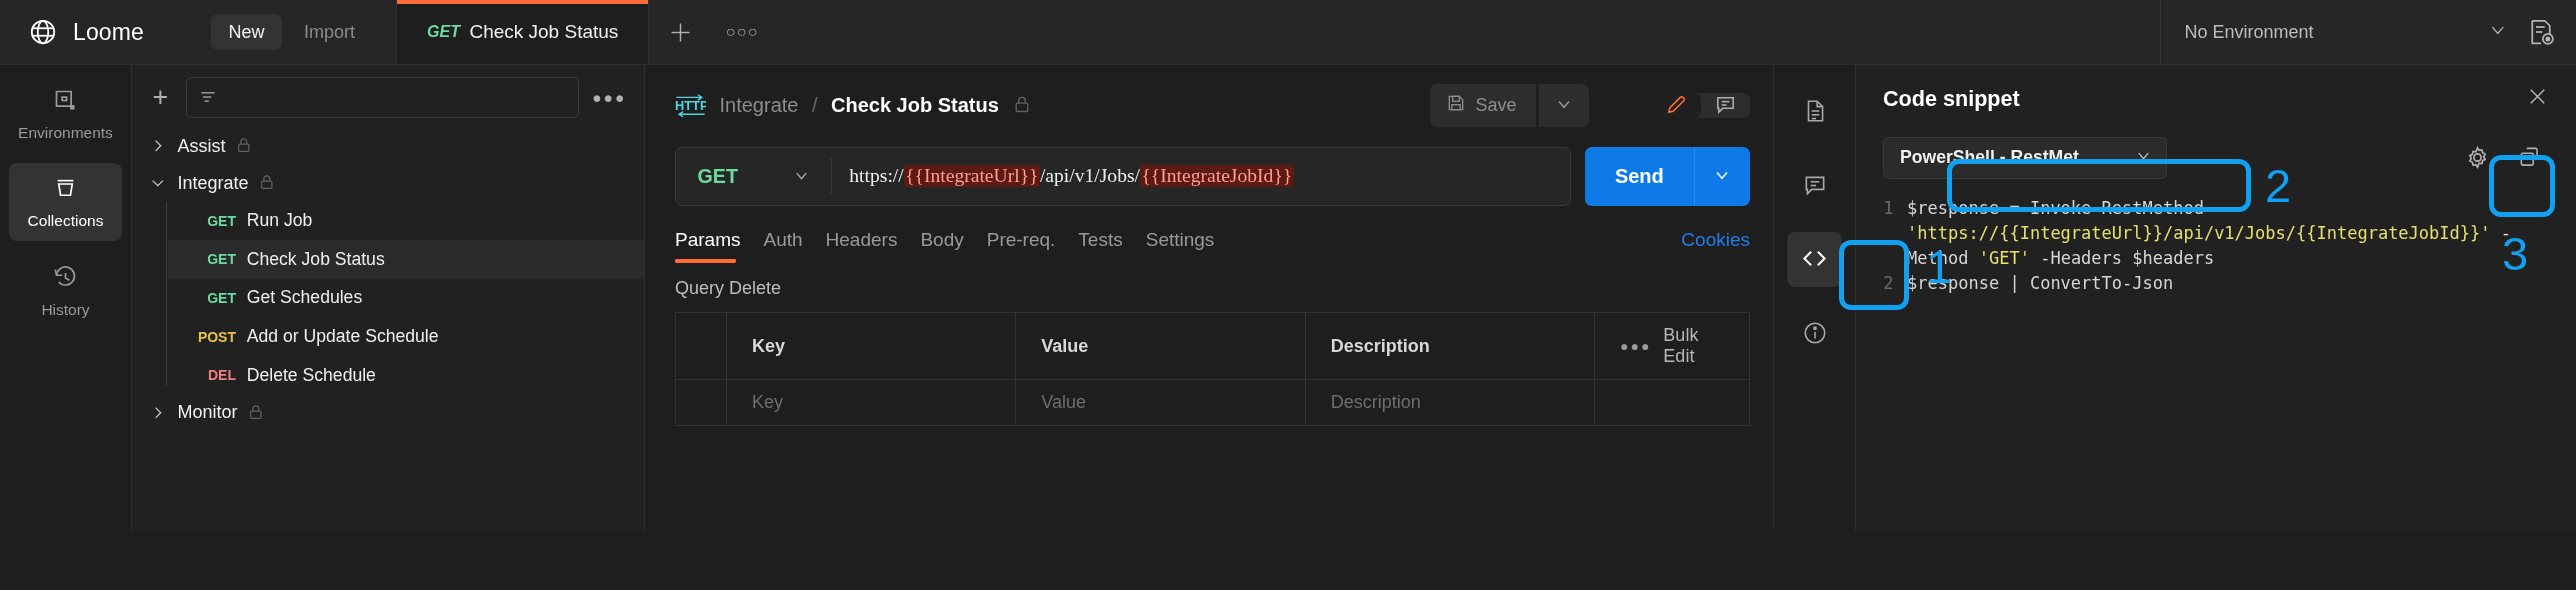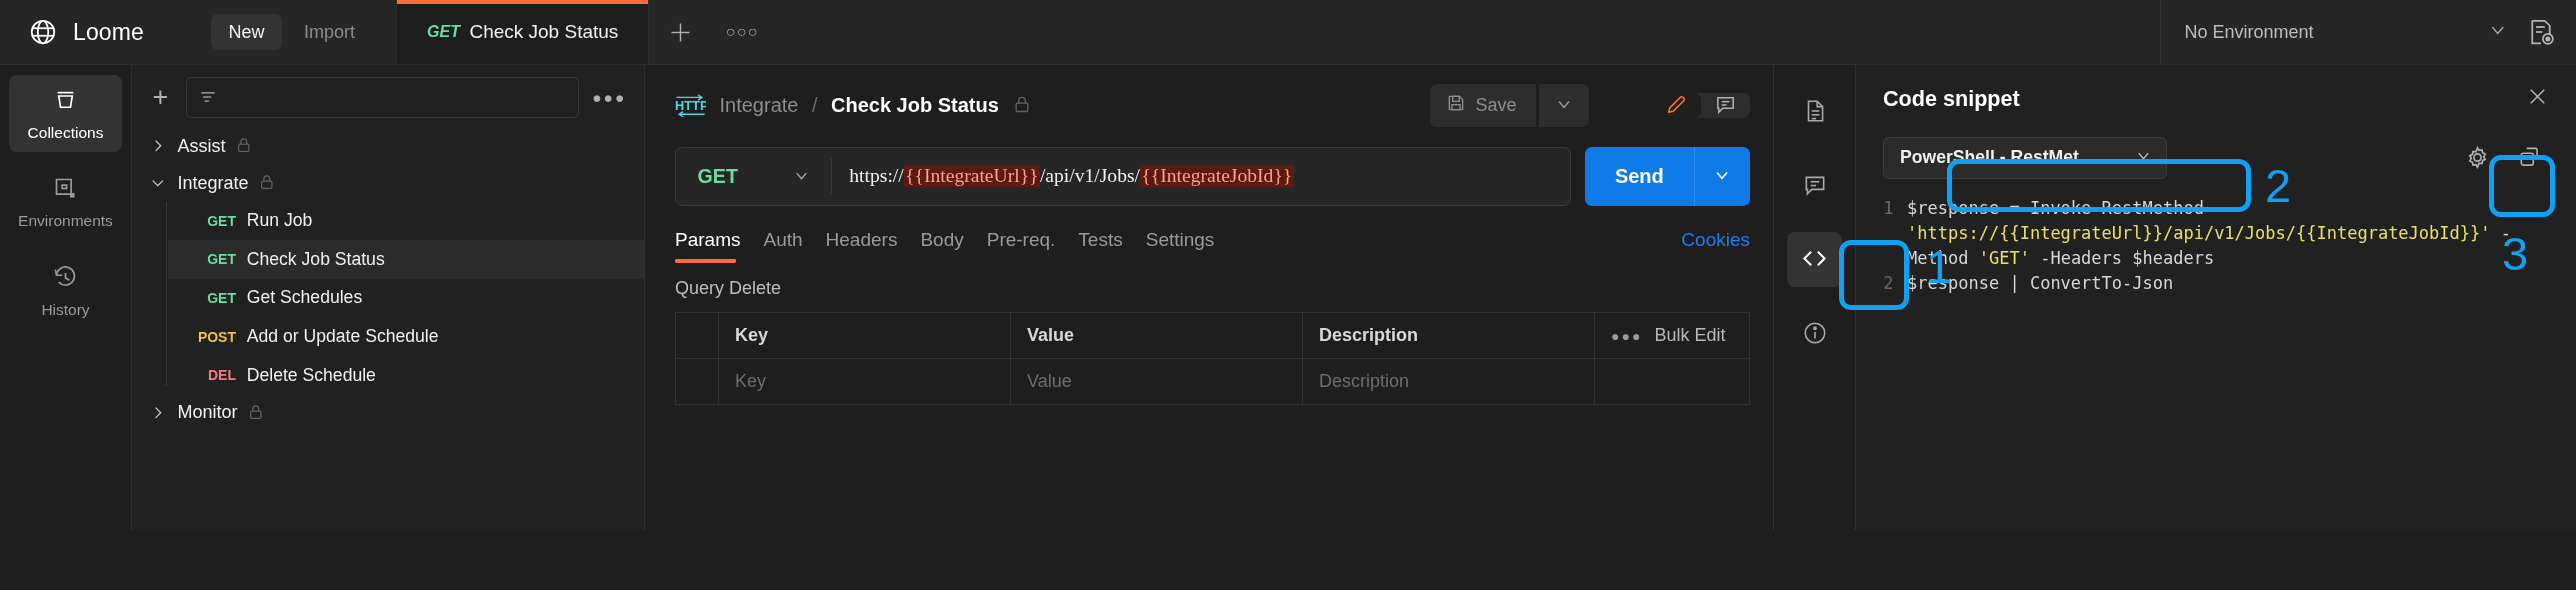--- a/index.html
+++ b/index.html
@@ -172,21 +172,21 @@
   .rq-tab.active::after {
     content: ""; position: absolute; left: 0; right: 4px; bottom: 0; height: 4px; background: #ff6c37; border-radius: 1.4px;
   }
   .tabs-spacer { flex: 1; }
   .cookies-link { color: #1f7dec; font-size: 19px; cursor: pointer; padding-bottom: 12px; }
 
   .qp-title { color: #bdbdbd; font-size: 18px; padding: 15px 0 13.5px 30px; }
   .qp-table { margin: 0 23px 0 30px; border: 0.7px solid #333333; border-top: 0.7px solid #333; }
   .qp-row { display: flex; align-items: stretch; }
   .qp-row + .qp-row { border-top: 0.7px solid #333333; }
-  .qp-cell { padding: 12px 16px; font-size: 18px; display: flex; align-items: center; }
+  .qp-cell { padding: 12px 25px; font-size: 18px; display: flex; align-items: center; }
   .qp-cell + .qp-cell { border-left: 0.7px solid #333333; }
   .c-check { flex: 0 0 42px; }
   .c-key { flex: 1 1 0; }
   .c-val { flex: 1 1 0; }
   .c-desc { flex: 1 1 0; }
   .c-bulk { flex: 0 0 155px; gap: 12px; color: #b8b8b8; cursor: pointer; }
   .hd { color: #d8d8d8; font-weight: bold; }
   .ph { color: #6e6e6e; }
   .bulk-dots { font-size: 14px; letter-spacing: 2px; color: #9a9a9a; }
 
@@ -298,39 +298,39 @@
             <circle cx="17.5" cy="17.5" r="1.3" fill="#b5b5b5"></circle>
         </svg>
       </span>
     </div>
   </div>
 
   <div class="bodyrow">
 
     <div class="rail">
 
-      <div class="rail-item active">
-        <span>
-          <svg viewBox="0 0 24 24" width="27" height="27" fill="none" stroke="currentColor" stroke-width="1.5">
-            <line x1="5" y1="5" x2="19" y2="5"></line>
-            <path d="M6 8h12l-1.6 10H7.6z"></path>
-          </svg>
-        </span>
-        <span class="rail-label">Collections</span>
-      </div>
-
       <div class="rail-item">
         <span>
           <svg viewBox="0 0 24 24" width="27" height="27" fill="none" stroke="currentColor" stroke-width="1.5">
             <path d="M4 4h13v13H4z"></path>
               <rect x="9" y="9" width="4" height="3"></rect>
             <rect x="16" y="16" width="4" height="4" fill="currentColor" stroke="none"></rect>
           </svg>
         </span>
         <span class="rail-label">Environments</span>
+      </div>
+
+      <div class="rail-item active">
+        <span>
+          <svg viewBox="0 0 24 24" width="27" height="27" fill="none" stroke="currentColor" stroke-width="1.5">
+            <line x1="5" y1="5" x2="19" y2="5"></line>
+            <path d="M6 8h12l-1.6 10H7.6z"></path>
+          </svg>
+        </span>
+        <span class="rail-label">Collections</span>
       </div>
 
       <div class="rail-item">
         <span>
           <svg viewBox="0 0 24 24" width="27" height="27" fill="none" stroke="currentColor" stroke-width="1.5">
             <path d="M4 10a8 8 0 1 1 2 6"></path>
               <polyline points="3,5 4,10 9,10"></polyline>
             <polyline points="12,8 12,12.5 15.5,14.5"></polyline>
           </svg>
         </span>

